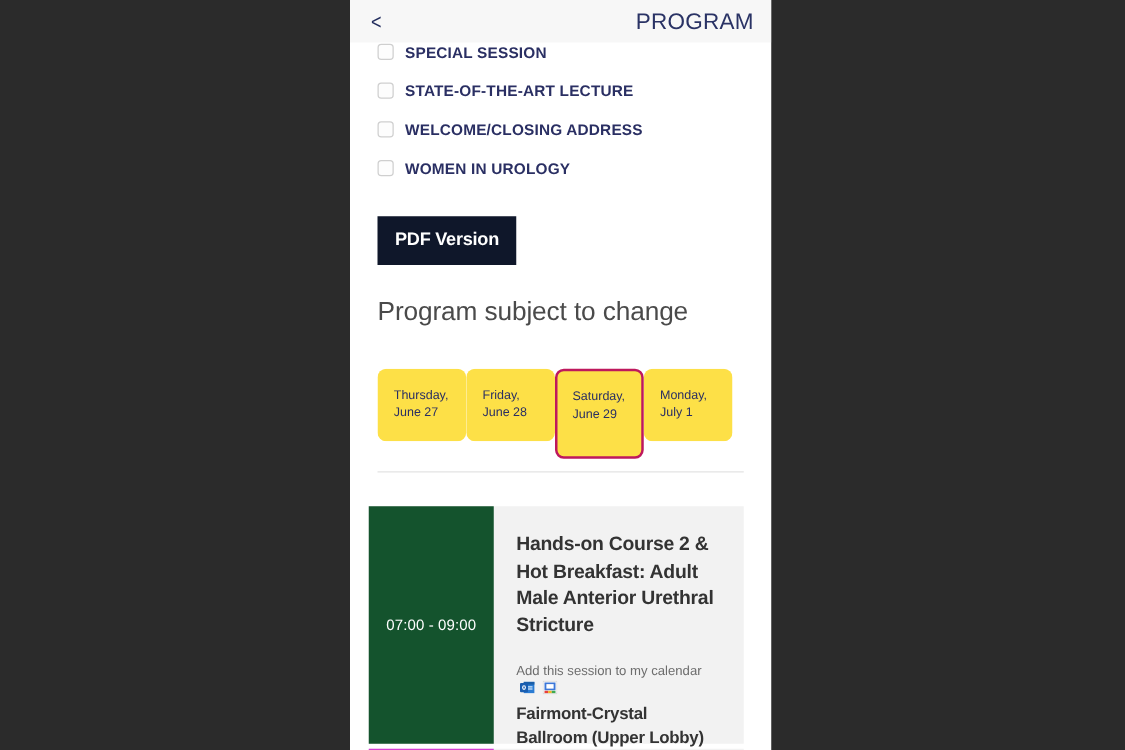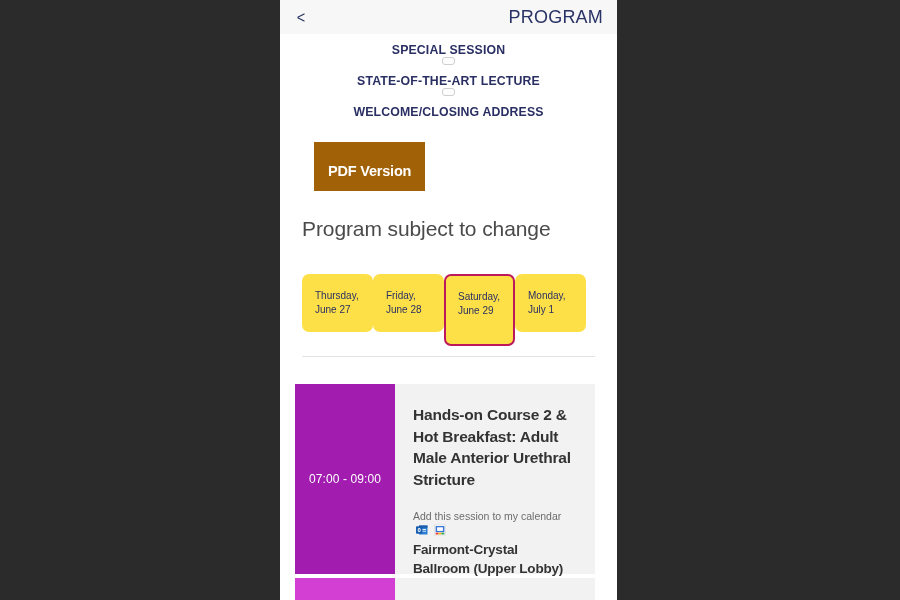--- a/index.html
+++ b/index.html
@@ -77,21 +77,20 @@
   
   #filter-list {
     padding: 26px 22px 0 22px;
   }
 
   .filter-row {
     display: flex;
     align-items: center;
     gap: 9px;
     height: 31px;
-    flex-direction: column;
   }
 
   .cbox {
     width: 13px;
     height: 13px;
     min-width: 13px;
     border: 1px solid #cfcfcf;
     border-radius: 3px;
     background: #fdfdfd;
     cursor: pointer;
@@ -104,30 +103,29 @@
     letter-spacing: 0.15px;
     white-space: nowrap;
     font-family: "Liberation Sans", sans-serif;
   }
 
   
   #pdf-wrap { padding: 23px 22px 0 22px; }
 
   #pdf-button {
     display: inline-block;
-    background: #a16207;
+    background: #0f172a;
     color: #ffffff;
     font-size: 14.5px;
     font-weight: bold;
     letter-spacing: -0.2px;
-    padding: 21px 14px 12px 14px;
+    padding: 11px 14px 12px 14px;
     border: none;
     cursor: pointer;
     font-family: "Liberation Sans", sans-serif;
-    margin-left: 12px;
   }
 
   
   #notice {
     padding: 26px 22px 0 22px;
     font-size: 21px;
     color: #4a4a4a;
     letter-spacing: -0.1px;
     font-family: "Liberation Sans", sans-serif;
   }
@@ -248,41 +246,45 @@
         <span class="filter-label">SPECIAL SESSION</span>
       </div>
       <div class="filter-row">
         <div class="cbox"></div>
         <span class="filter-label">STATE-OF-THE-ART LECTURE</span>
       </div>
       <div class="filter-row">
         <div class="cbox"></div>
         <span class="filter-label">WELCOME/CLOSING ADDRESS</span>
       </div>
+      <div class="filter-row">
+        <div class="cbox"></div>
+        <span class="filter-label">WOMEN IN UROLOGY</span>
+      </div>
     </div>
 
     <div id="pdf-wrap">
       <button id="pdf-button">PDF Version</button>
     </div>
 
     <div id="notice">Program subject to change</div>
 
     <div id="day-tabs">
       <div class="day-tab">Thursday, June 27</div>
       <div class="day-tab">Friday, June 28</div>
       <div class="day-tab selected">Saturday, June 29</div>
       <div class="day-tab">Monday, July 1</div>
     </div>
 
     <div id="tabs-divider"></div>
 
     <div id="schedule">
 
       <div class="session" id="session-1">
-        <div class="session-time" id="session-1-time" style="background: #a21caf;">07:00 - 09:00</div>
+        <div class="session-time" id="session-1-time" style="background: #14532d;">07:00 - 09:00</div>
         <div class="session-body">
           <div class="session-title">Hands-on Course 2 &amp; Hot Breakfast: Adult Male Anterior Urethral Stricture</div>
           <div class="addcal">
             <span>Add this session to my calendar</span>
             <span class="cal-icon">
               <svg width="12" height="12" viewBox="0 0 12 12">
                 <rect x="3" y="1.5" width="8.5" height="9" fill="#2b7cd3"></rect>
                 <rect x="3" y="1.5" width="8.5" height="2.2" fill="#1b5fa8"></rect>
                 <rect x="4.6" y="5" width="5.4" height="1" fill="#d7e9fb"></rect>
                 <rect x="4.6" y="6.7" width="5.4" height="1" fill="#d7e9fb"></rect>

